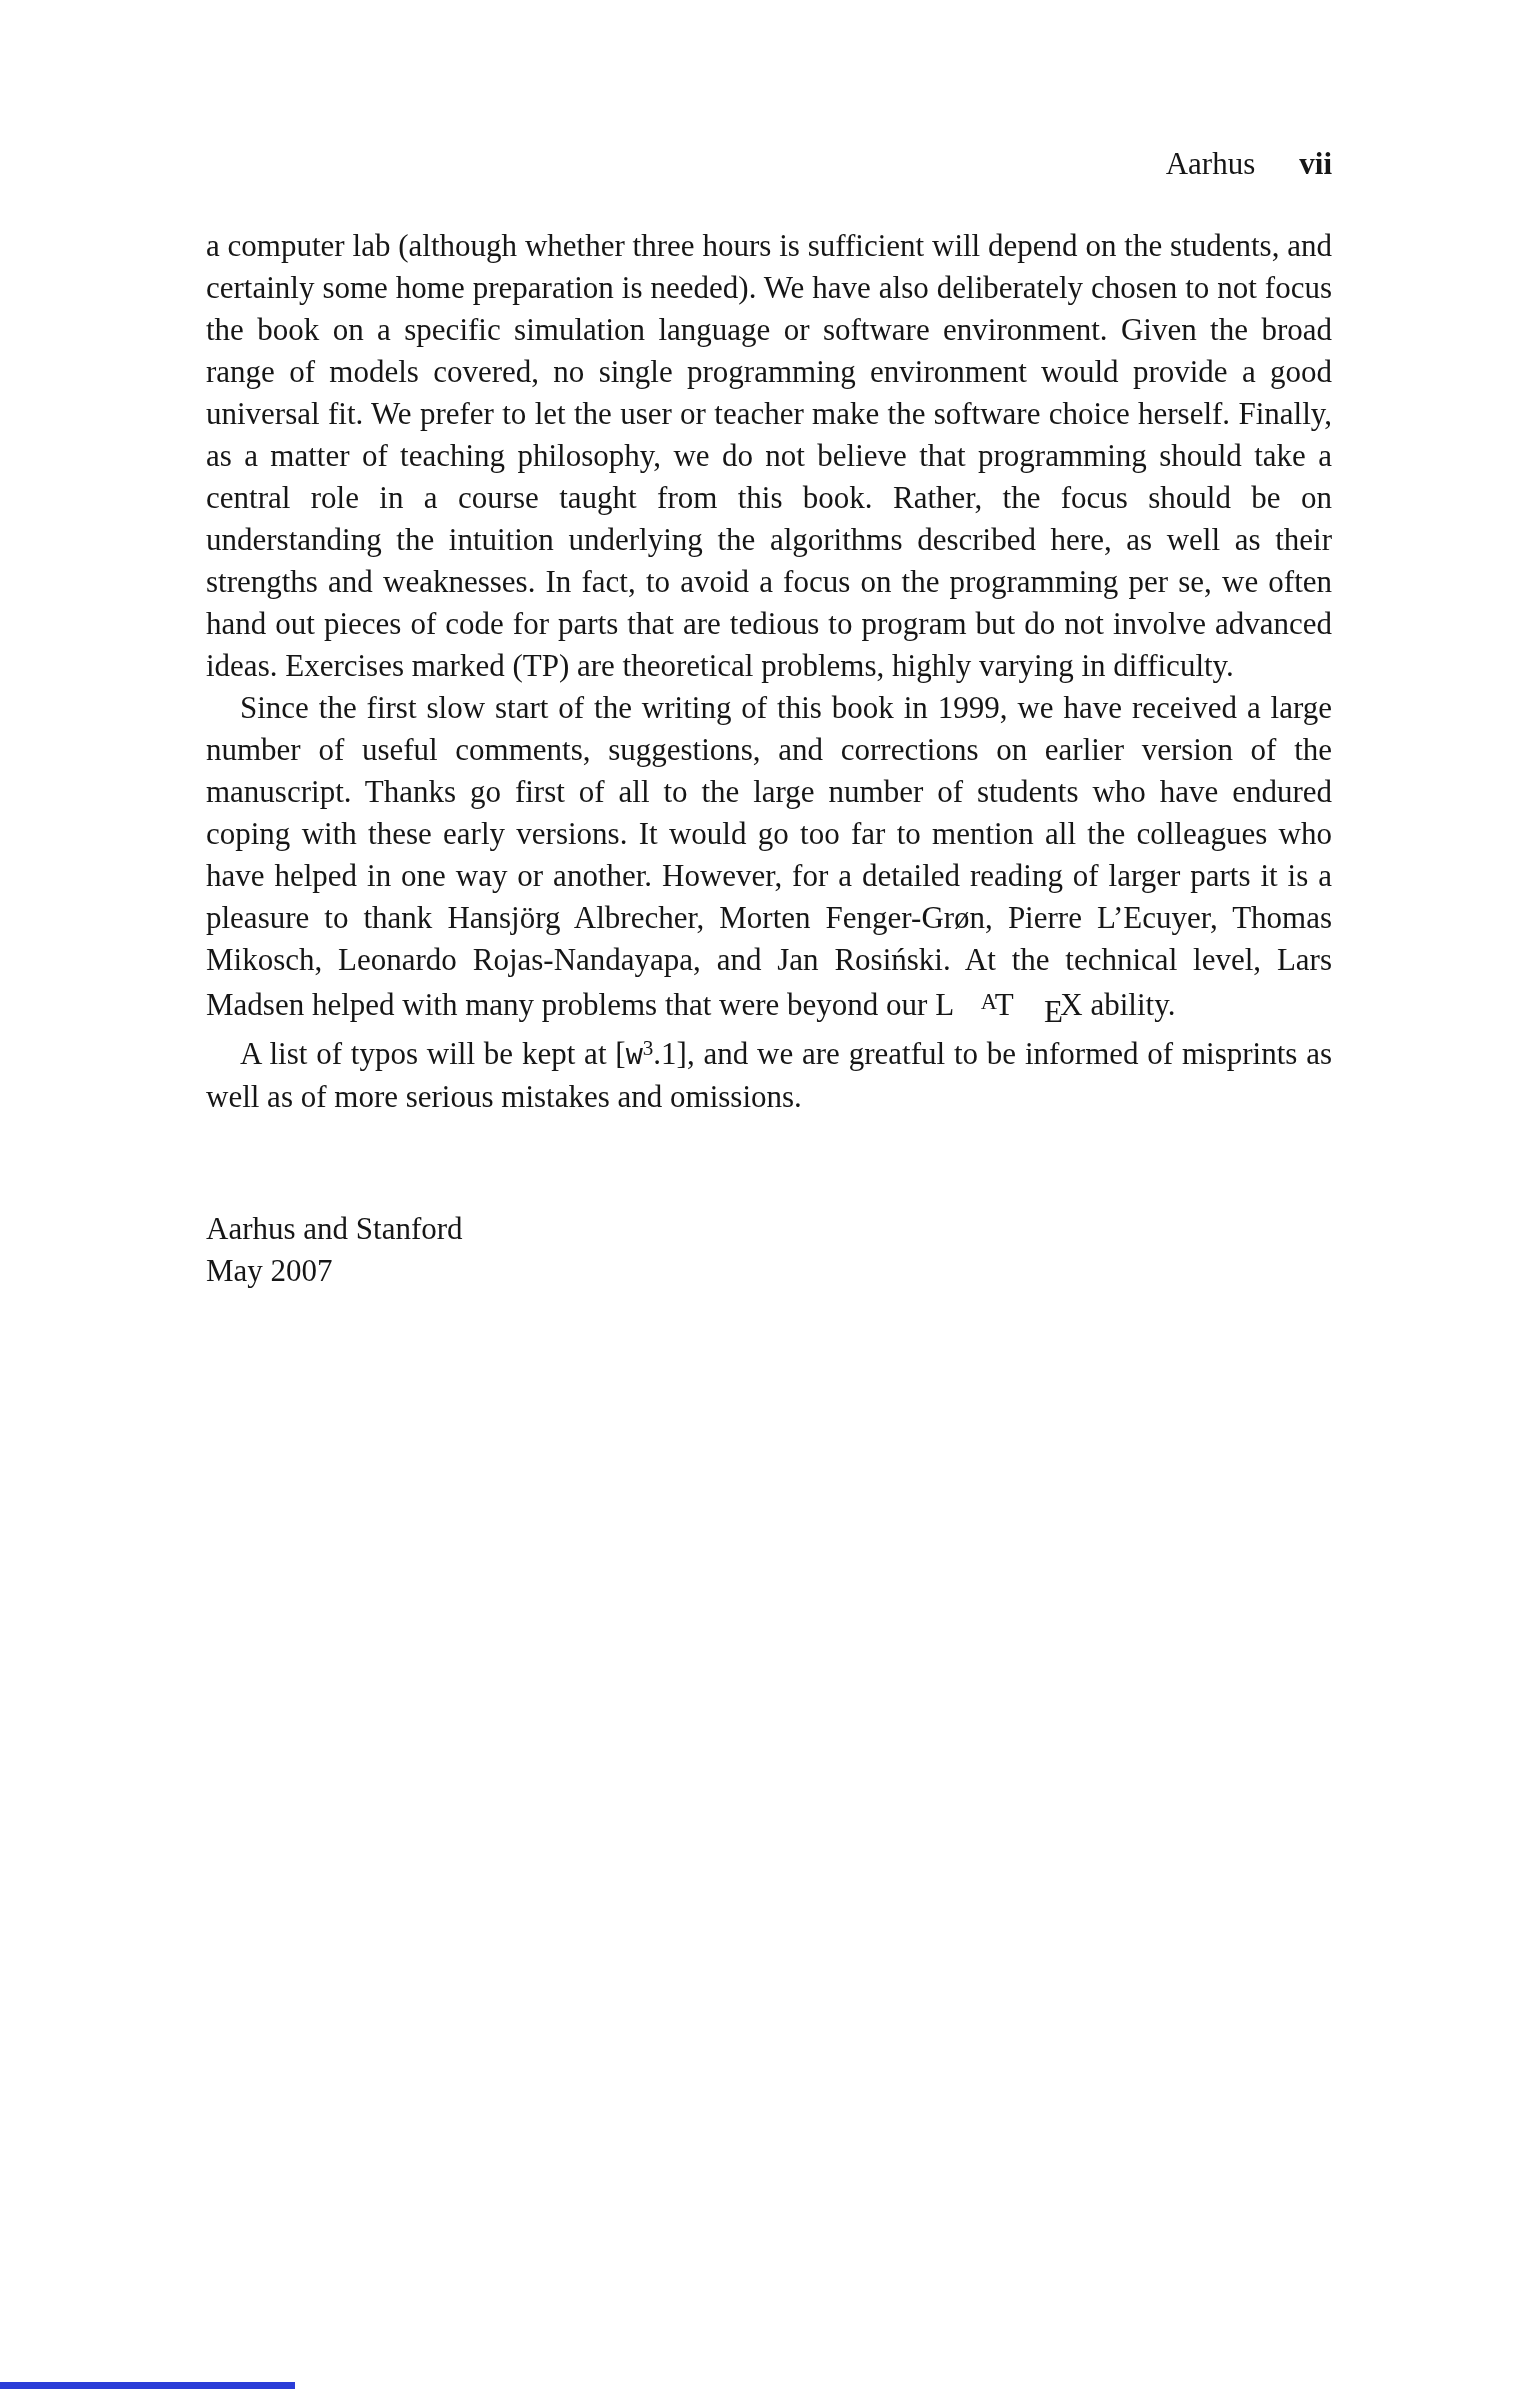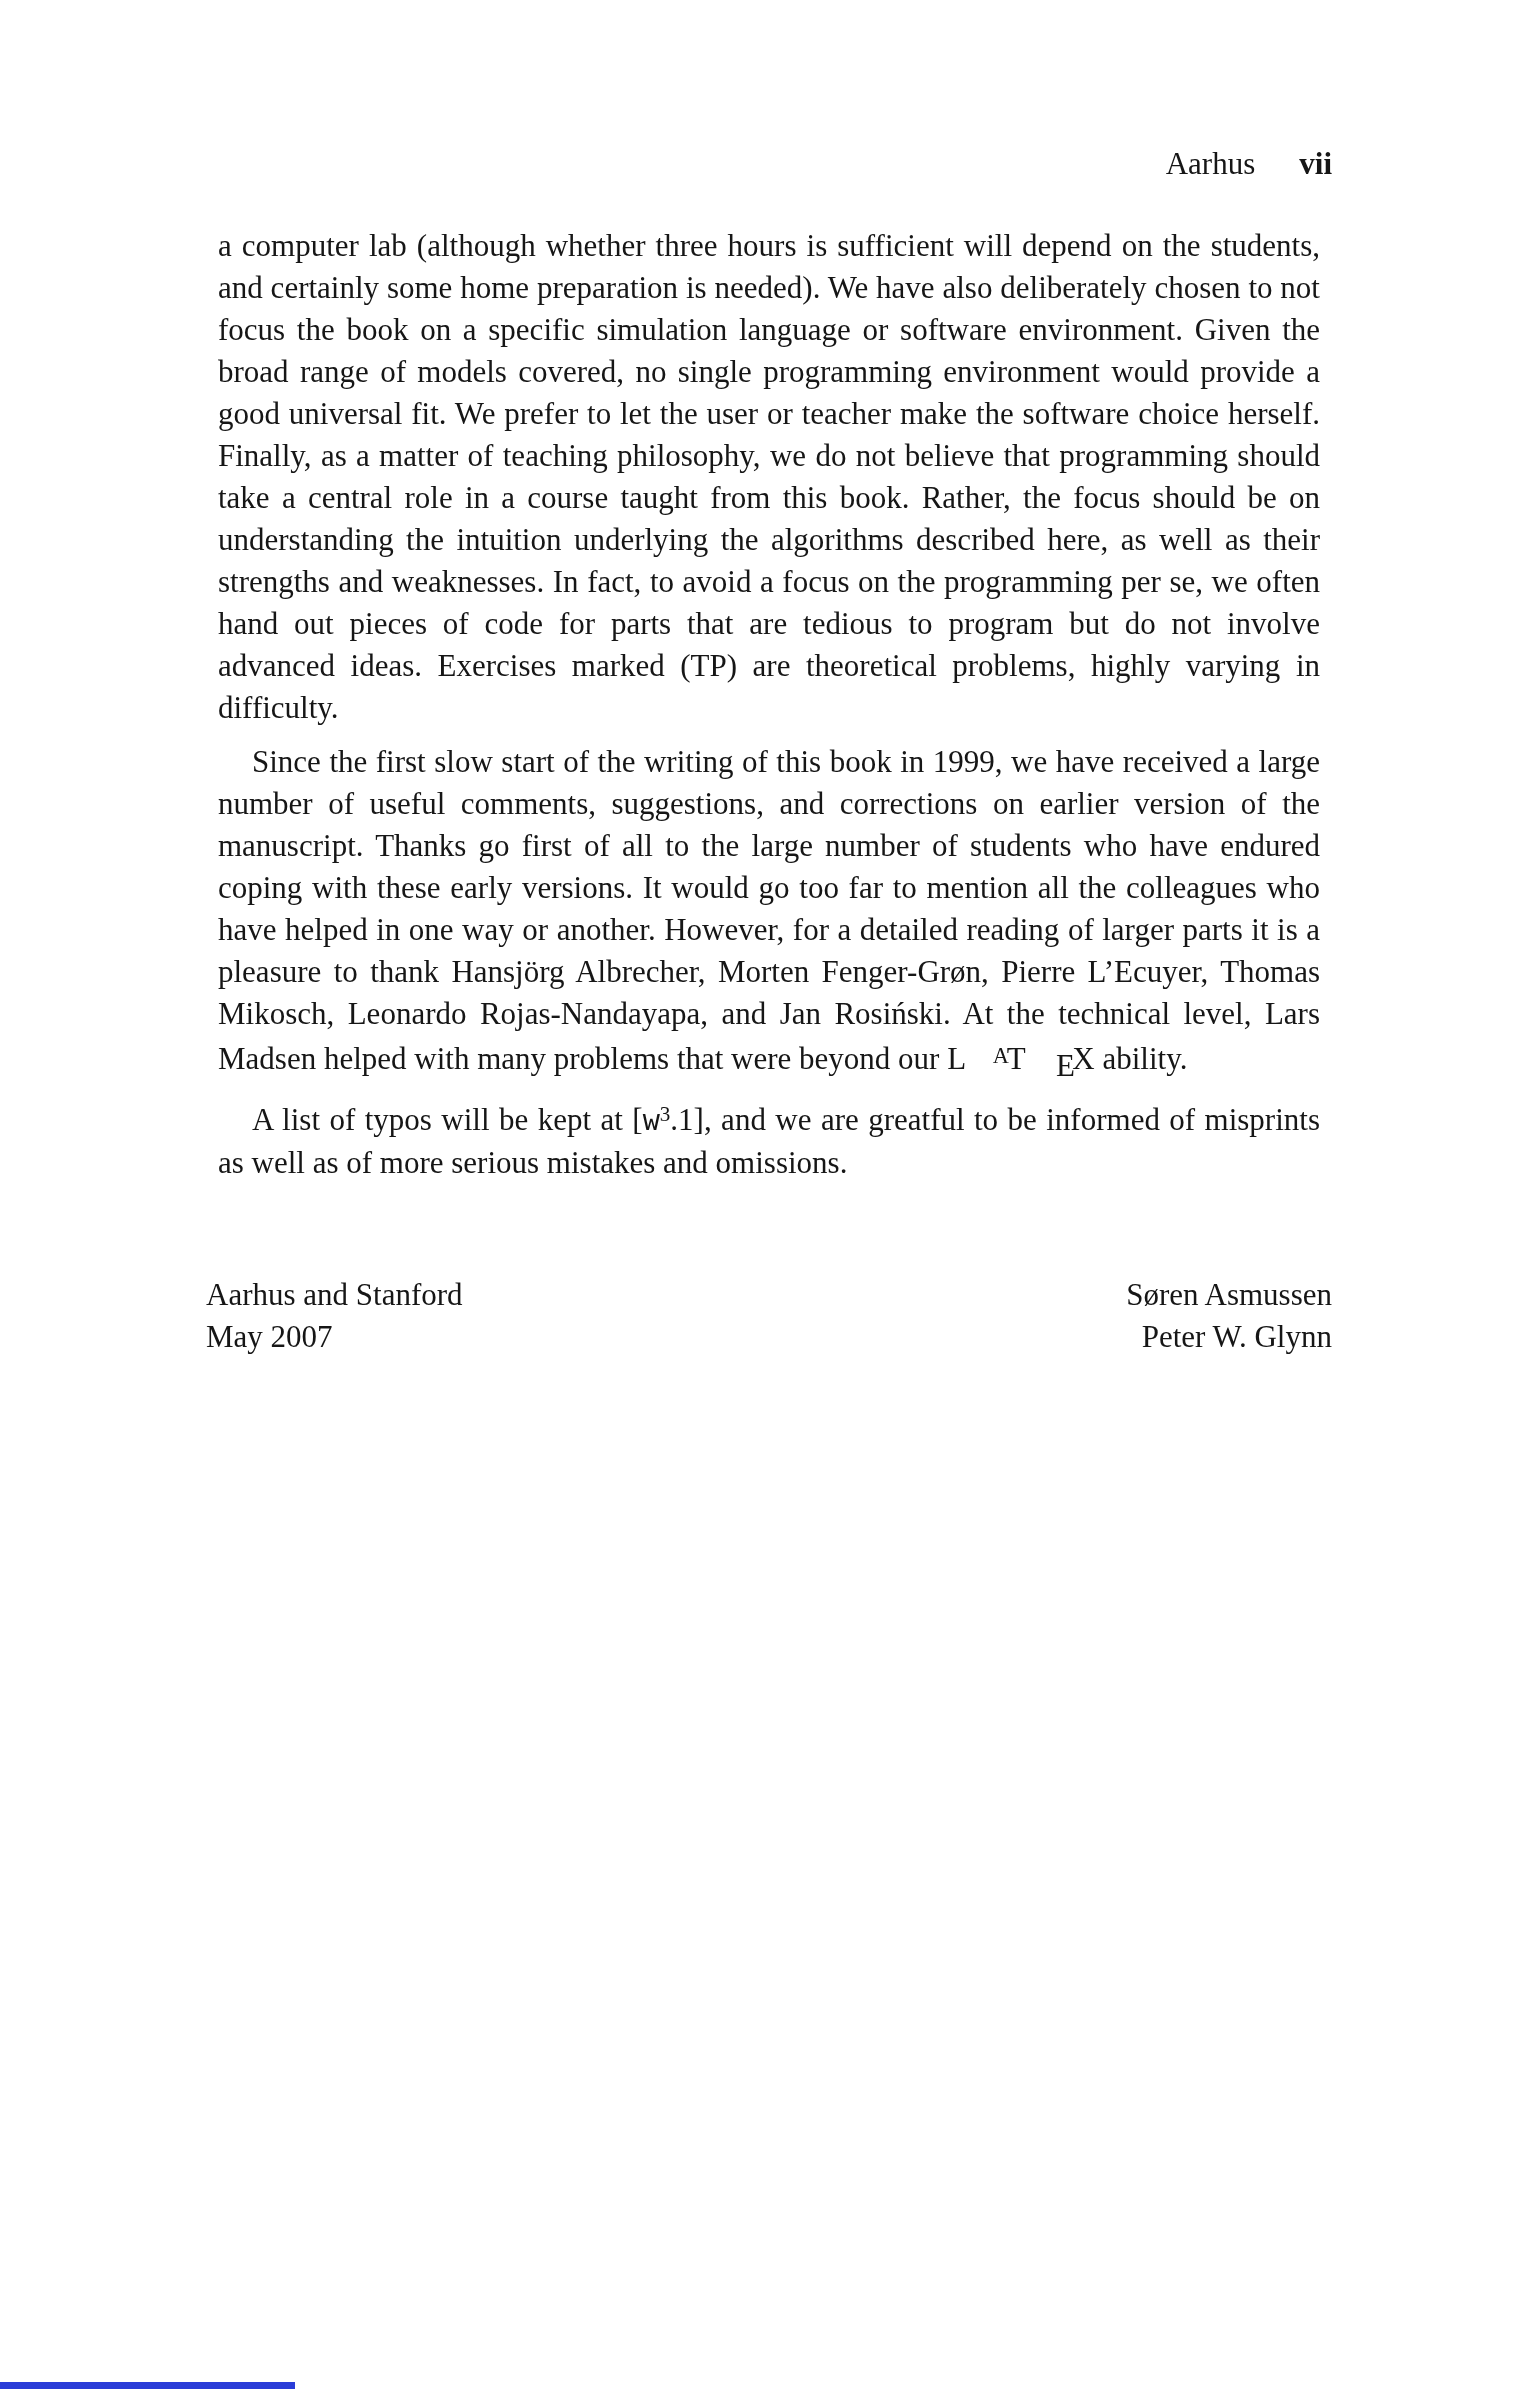--- a/index.html
+++ b/index.html
@@ -29,21 +29,21 @@
     align-items: baseline;
   }
   .running-head .pagenum {
     margin-left: 44px;
     font-weight: bold;
   }
   .body-text {
     margin-top: 40px;
   }
   p {
-    margin: 12px;
+    margin: 0;
     text-align: justify;
     hyphens: none;
   }
   p.indent {
     text-indent: 34px;
   }
   .tt {
     font-family: "DejaVu Sans Mono", "Liberation Mono", monospace;
     font-size: 0.92em;
   }
@@ -101,22 +101,18 @@
     <p class="indent"><span>Since the first slow start of the writing of this book in 1999, we have received a large number of useful comments, suggestions, and corrections on earlier version of the manuscript. Thanks go first of all to the large number of students who have endured coping with these early versions. It would go too far to mention all the colleagues who have helped in one way or another. However, for a detailed reading of larger parts it is a pleasure to thank Hansjörg Albrecher, Morten Fenger-Grøn, Pierre L’Ecuyer, Thomas Mikosch, Leonardo Rojas-Nandayapa, and Jan Rosiński. At the technical level, Lars Madsen helped with many problems that were beyond our </span><span class="latex-logo"><span>L</span><span class="lx-a">A</span><span>T</span><span class="lx-e">E</span><span>X</span></span><span> ability.</span></p>
 
     <p class="indent"><span>A list of typos will be kept at [</span><span class="tt">w</span><sup class="exp">3</sup><span>.1], and we are greatful to be informed of misprints as well as of more serious mistakes and omissions.</span></p>
   </div>
 
   <div class="signature">
     <div class="sig-left">
       <div>Aarhus and Stanford</div>
       <div>May 2007</div>
     </div>
-    <div class="sig-right">
-      <div>Søren Asmussen</div>
-      <div>Peter W. Glynn</div>
-    </div>
   </div>
 
 </div>
 
 <div class="artifact"></div>
 
 
 </body></html>

